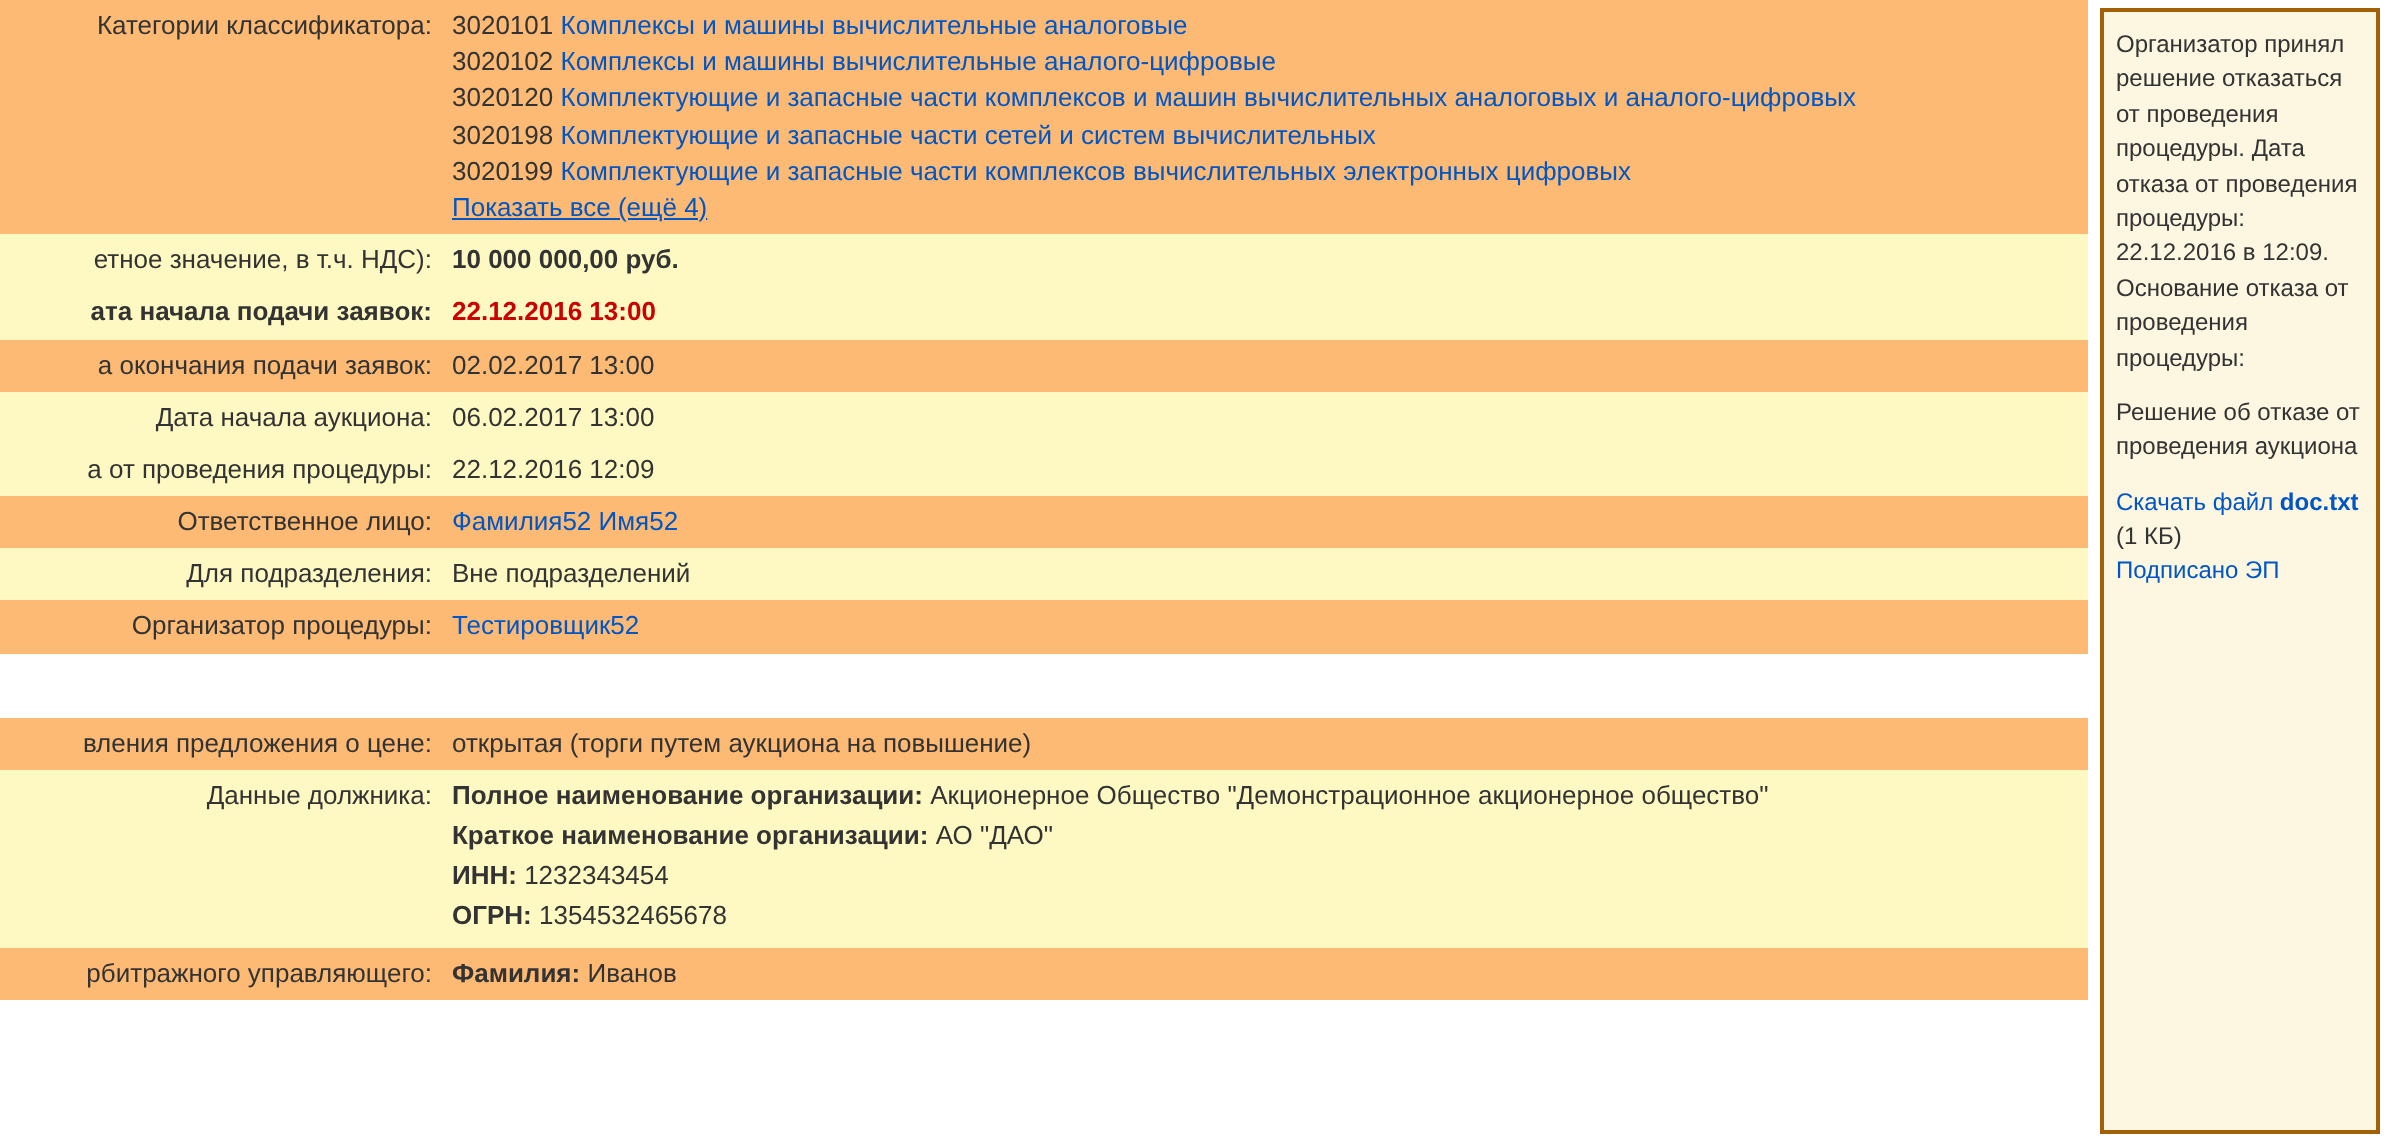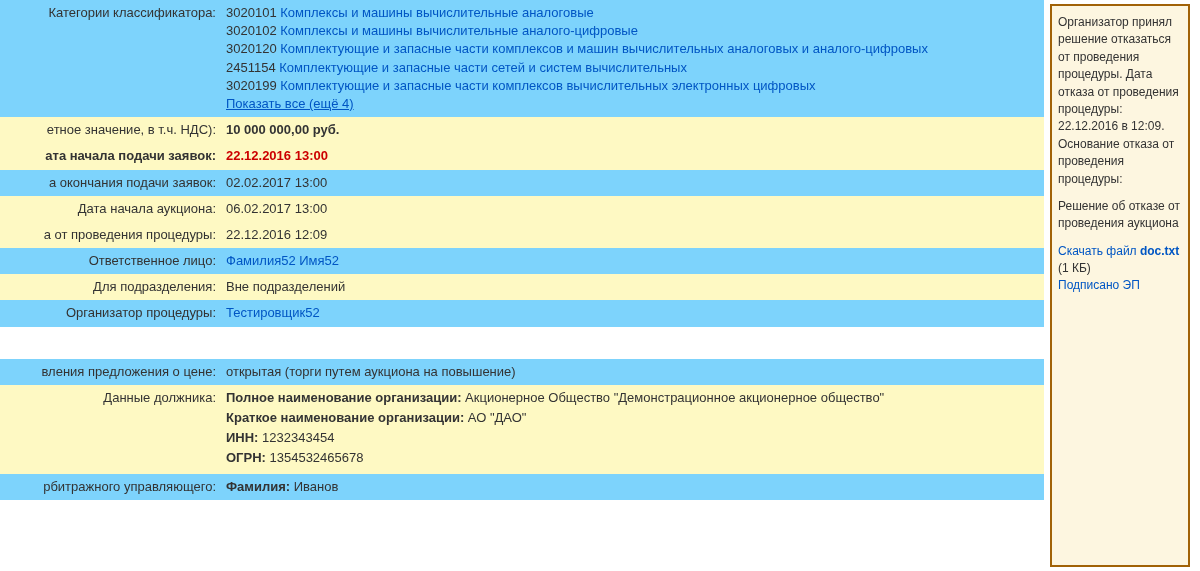--- a/index.html
+++ b/index.html
@@ -35,21 +35,21 @@
   table.info td.label {
     width: 210px;
     text-align: right;
     color: #333;
     padding-right: 4px;
     white-space: nowrap;
   }
   table.info td.value {
     text-align: left;
   }
-  .striped-a { background: #7dd3fc; }
+  .striped-a { background: #fdba74; }
   .striped-b { background: #fef9c3; }
   .gap-row td { background: #fff; height: 24px; }
   a.link, .link {
     color: #0056c4;
     text-decoration: none;
     cursor: pointer;
   }
   .underline-link {
     color: #0056c4;
     text-decoration: underline;
@@ -84,21 +84,21 @@
   <div class="main">
     <table class="info">
 
       <tbody>
           <tr class="striped-a">
         <td class="label">Категории классификатора:</td>
         <td class="value">
           <div class="cat-line"><span class="cat-code">3020101</span> <a class="link">Комплексы и машины вычислительные аналоговые</a></div>
           <div class="cat-line"><span class="cat-code">3020102</span> <a class="link">Комплексы и машины вычислительные аналого-цифровые</a></div>
           <div class="cat-line"><span class="cat-code">3020120</span> <a class="link">Комплектующие и запасные части комплексов и машин вычислительных аналоговых и аналого-цифровых</a></div>
-          <div class="cat-line"><span class="cat-code">2451154</span> <a class="link">Комплектующие и запасные части сетей и систем вычислительных</a></div>
+          <div class="cat-line"><span class="cat-code">3020198</span> <a class="link">Комплектующие и запасные части сетей и систем вычислительных</a></div>
           <div class="cat-line"><span class="cat-code">3020199</span> <a class="link">Комплектующие и запасные части комплексов вычислительных электронных цифровых</a></div>
           <div class="cat-line"><a class="underline-link">Показать все (ещё 4)</a></div>
         </td>
       </tr>
 
       <tr class="striped-b">
         <td class="label">етное значение, в т.ч. НДС):</td>
         <td class="value bold">10 000 000,00 руб.</td>
       </tr>
       <tr class="striped-b">

